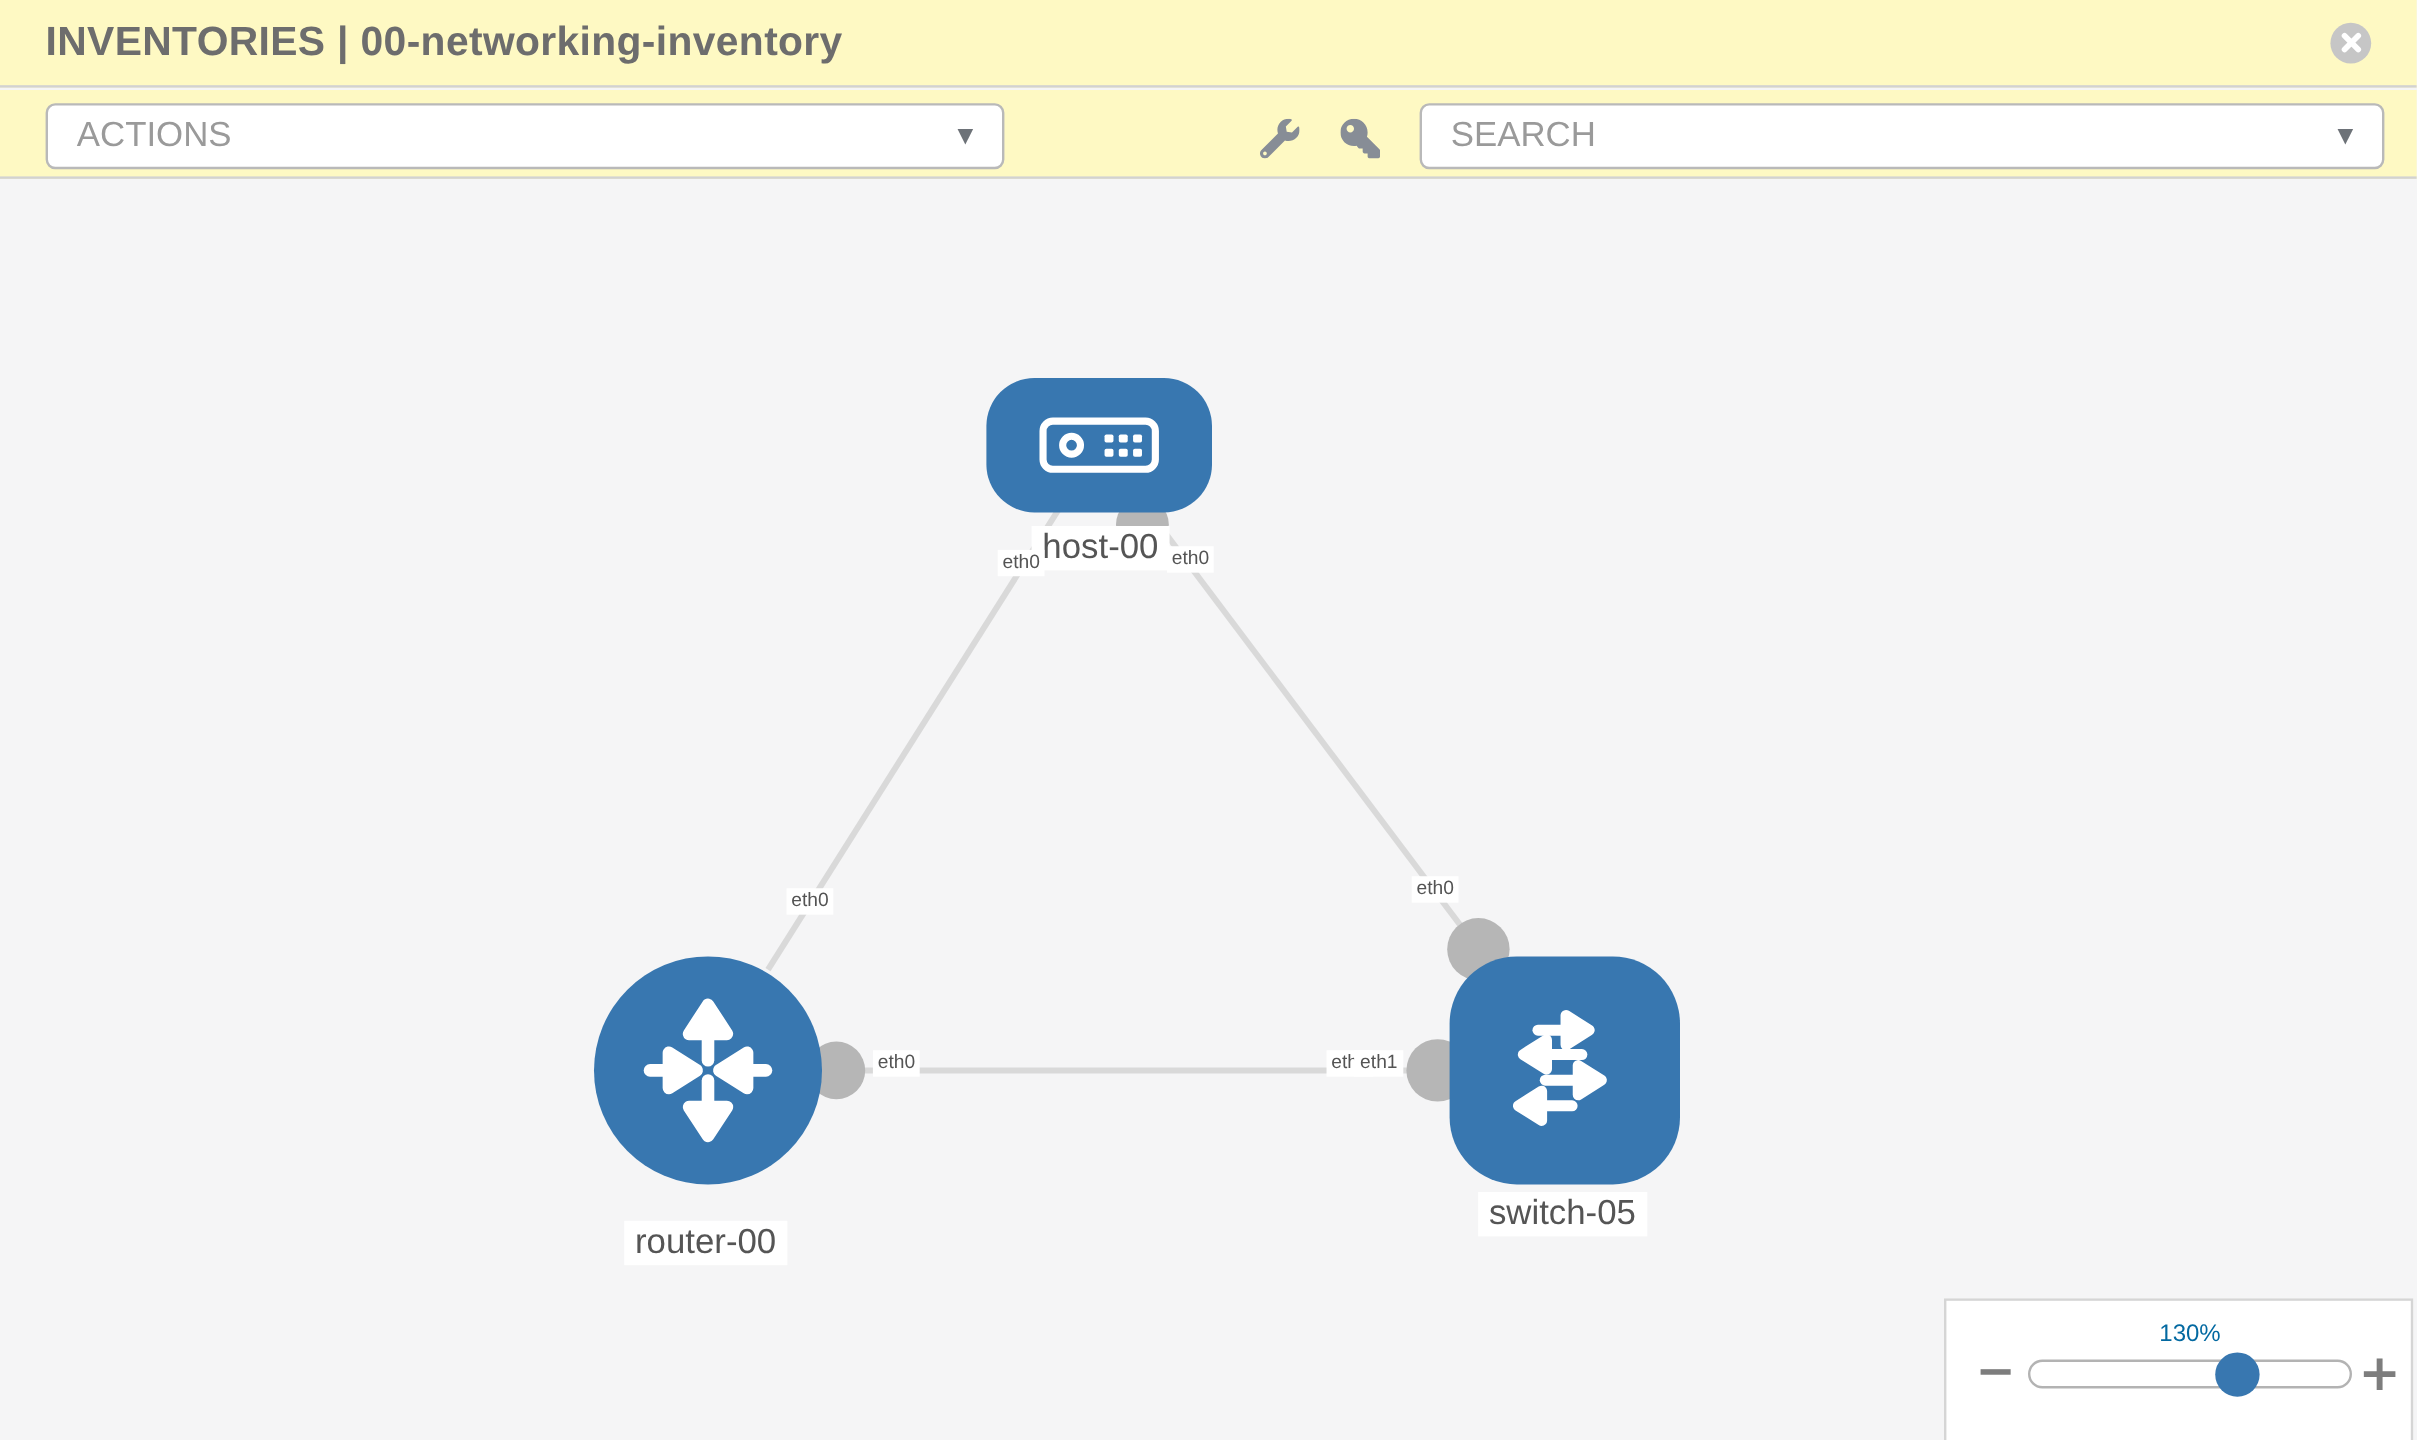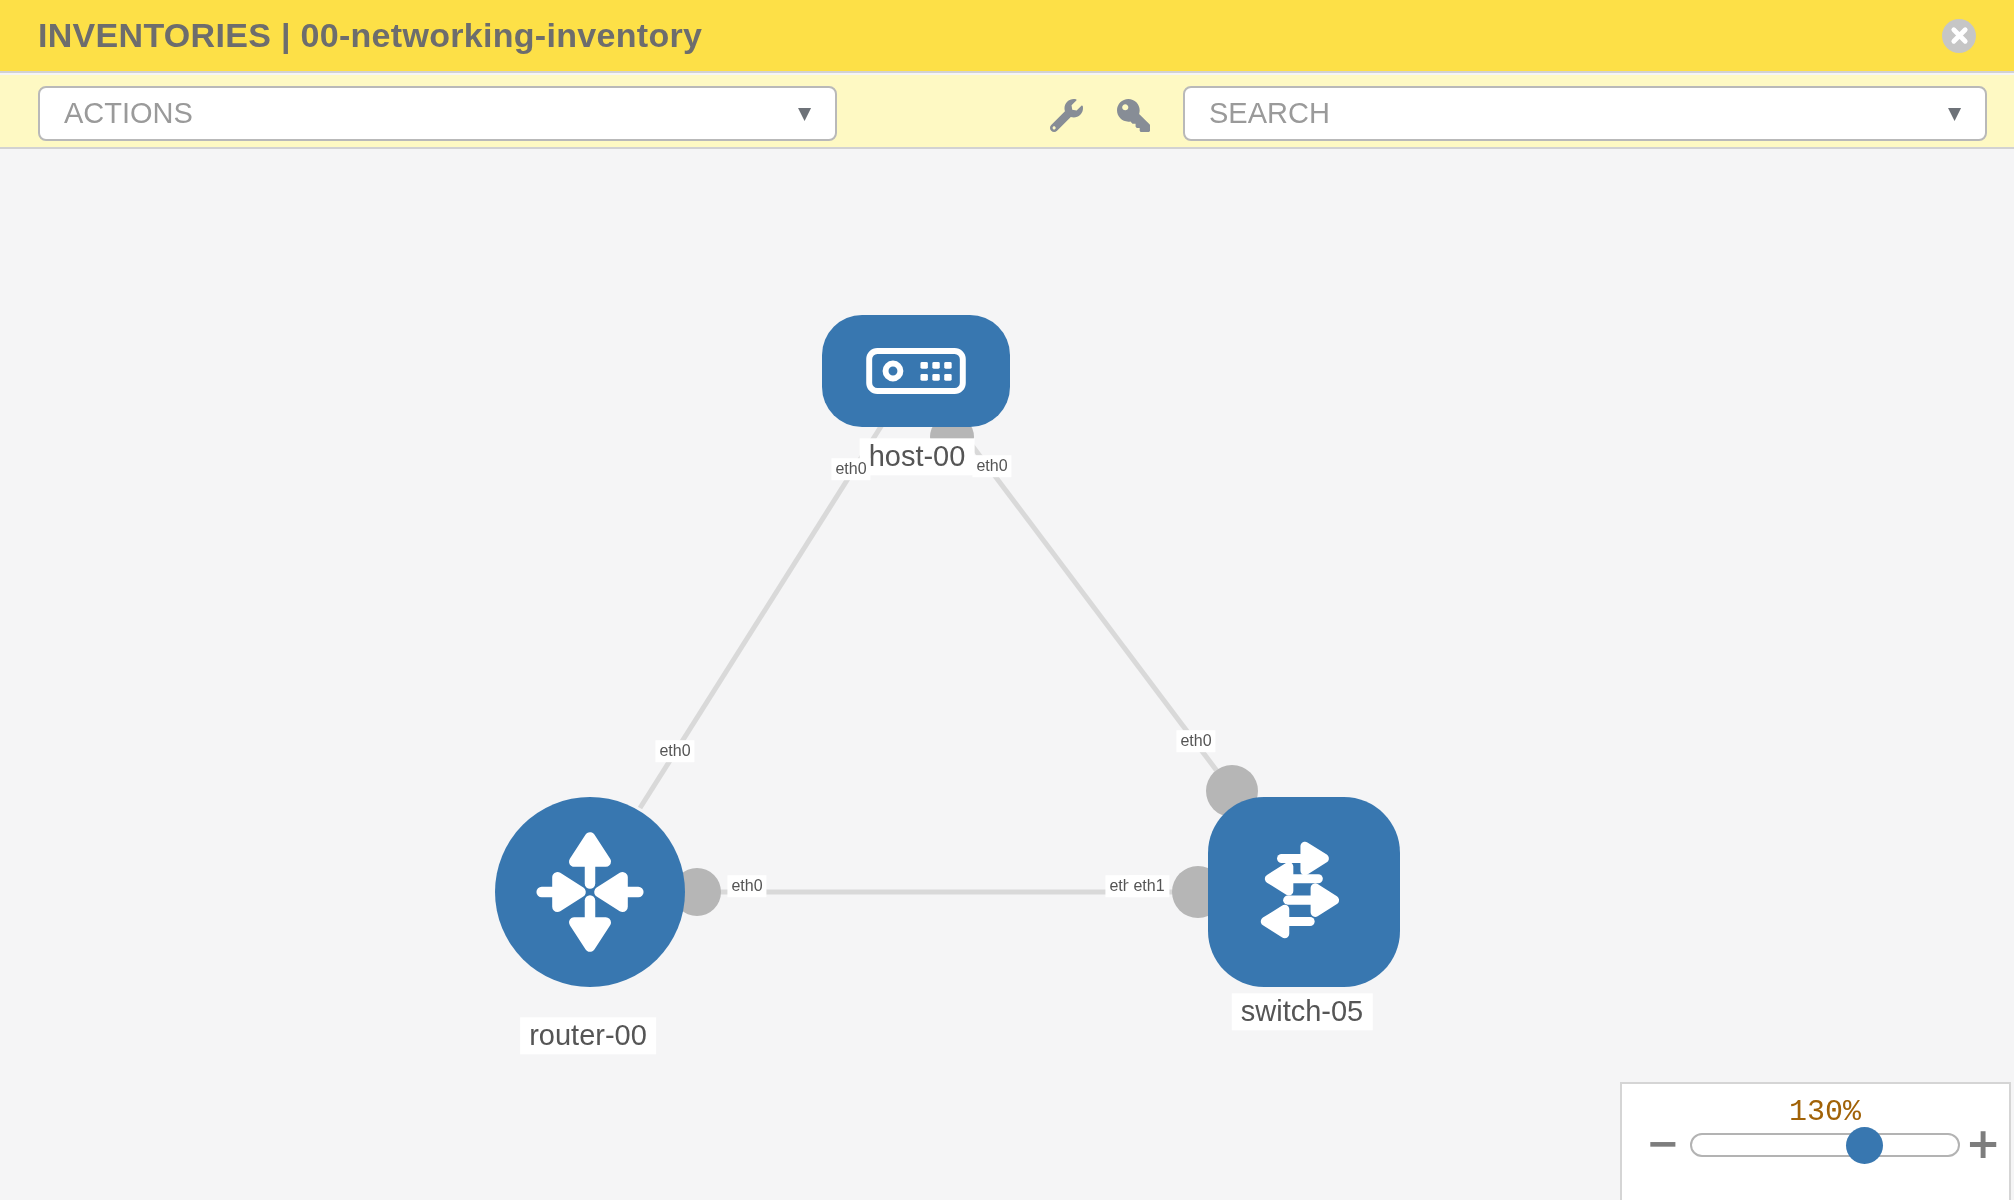--- a/index.html
+++ b/index.html
@@ -4,21 +4,21 @@
 <style>
   html,body{margin:0;padding:0;}
   body{
     width:2014px;height:1200px;position:relative;overflow:hidden;
     background:#f5f5f6;
     font-family:"Liberation Sans","DejaVu Sans",sans-serif;
     -webkit-font-smoothing:antialiased;
   }
   
   .header{
-    position:absolute;left:0;top:0;width:100%;height:73px;background:#fde047;
+    position:absolute;left:0;top:0;width:100%;height:73px;background:#fef9c3;
     border-bottom:2px solid #d2d2d2;box-sizing:border-box;
     display:flex;align-items:center;justify-content:space-between;
     padding:0 38px;z-index:10;gap:36px;
   }
   .page-title{
     font-size:34px;font-weight:bold;color:#6d6d6d;letter-spacing:.3px;white-space:nowrap;
   }
   .close-btn{
     width:34px;height:34px;border-radius:50%;background:#c6c6c6;
     display:flex;align-items:center;justify-content:center;cursor:pointer;flex:0 0 auto;
@@ -69,21 +69,21 @@
     position:absolute;transform:translate(-50%,-50%);background:#ffffff;
     color:#555555;font-size:29px;line-height:1.15;padding:2px 9px;white-space:nowrap;z-index:3;
   }
   
   .zoom-panel{
     position:absolute;left:1620px;top:1082px;width:391px;height:130px;
     background:#ffffff;border:2px solid #d5d5d5;box-sizing:border-box;z-index:11;
   }
   .zoom-level{
     position:absolute;left:203px;top:28px;transform:translate(-50%,-50%);
-    font-size:30px;color:#a16207;white-space:nowrap;font-family:Liberation Mono, monospace;
+    font-size:20px;color:#0369a1;white-space:nowrap;
   }
   .zoom-minus,.zoom-plus{
     position:absolute;transform:translate(-50%,-50%);
     color:#7d7d7d;font-weight:bold;cursor:pointer;line-height:1;
     font-family:"DejaVu Sans",sans-serif;
   }
   .zoom-minus{left:41px;top:59px;font-size:40px;}
   .zoom-plus{left:361px;top:60px;font-size:42px;}
   .zoom-track{
     position:absolute;left:68px;top:49px;width:270px;height:24px;

